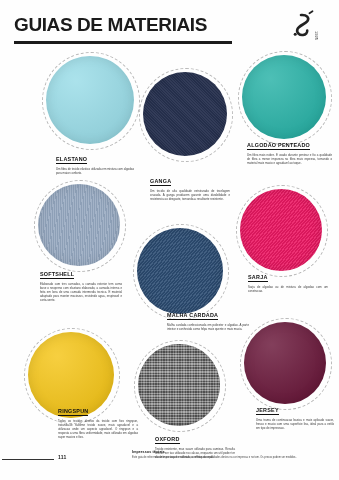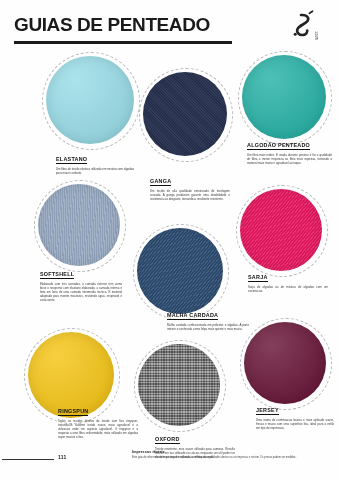--- a/index.html
+++ b/index.html
@@ -88,21 +88,21 @@
   .foot-block{position:absolute;left:132px;top:0px;width:200px;}
   .foot-title{font-size:3.6px;font-weight:bold;color:#111;letter-spacing:0.15px;}
   .foot-note{font-size:2.6px;line-height:3.4px;color:#444;margin-top:1.6px;}
 </style>
 </head>
 <body>
 
 <div class="page">
 
   <div class="header">
-    <div class="title">GUIAS DE PENTEADO</div>
+    <div class="title">GUIAS DE MATERIAIS</div>
     <div class="title-rule"></div>
     <div class="logo">
       <svg width="42" height="40" viewBox="0 0 42 40">
         <path d="M20 5 C26 4.5 28.5 8 26.5 11 C24.5 14 18 15.5 16.5 19 C15 22.5 18.5 25.5 22 25 C25 24.6 26.5 22.5 26.2 20.5" fill="none" stroke="#222" stroke-width="2.6" stroke-linecap="round"></path>
         <path d="M28.5 3.2 L31.5 1.2" fill="none" stroke="#222" stroke-width="1.8" stroke-linecap="round"></path>
         <circle cx="14.2" cy="24.2" r="1.5" fill="#222"></circle>
         <text x="33.5" y="21" font-family="Liberation Sans, sans-serif" font-size="4" fill="#333" transform="rotate(90 33.5 21)">1925</text>
       </svg>
     </div>
   </div>

